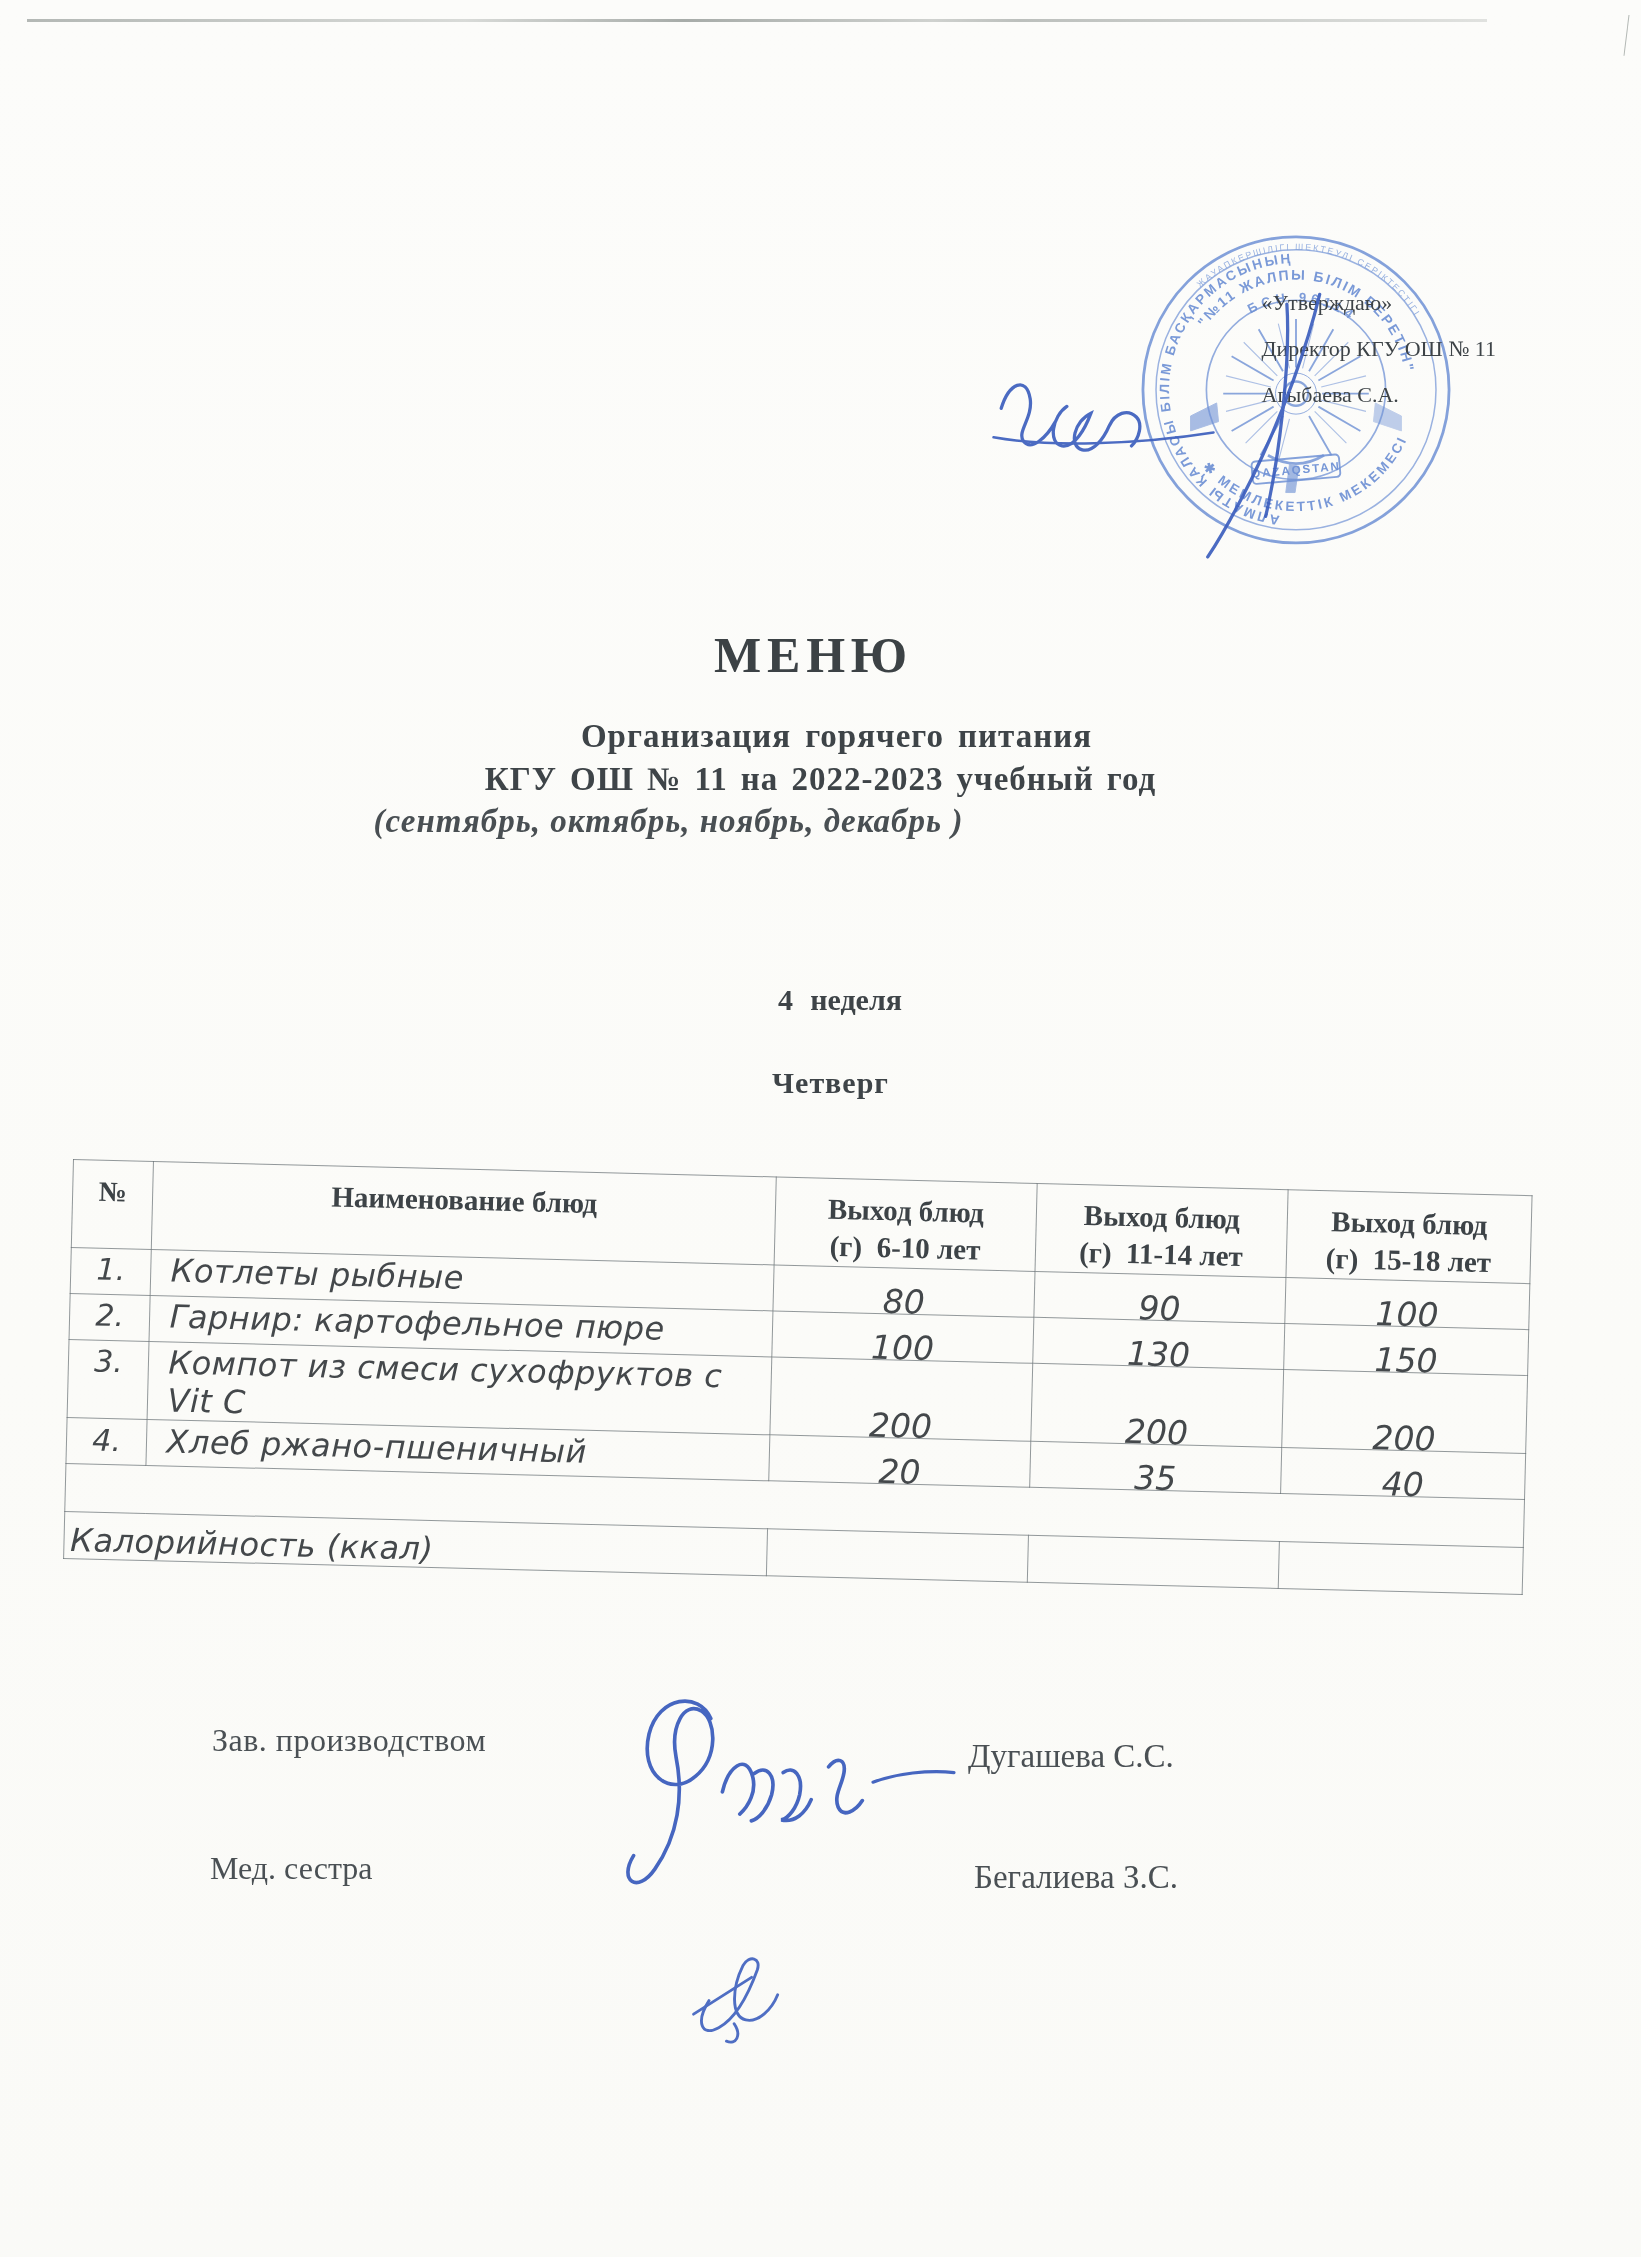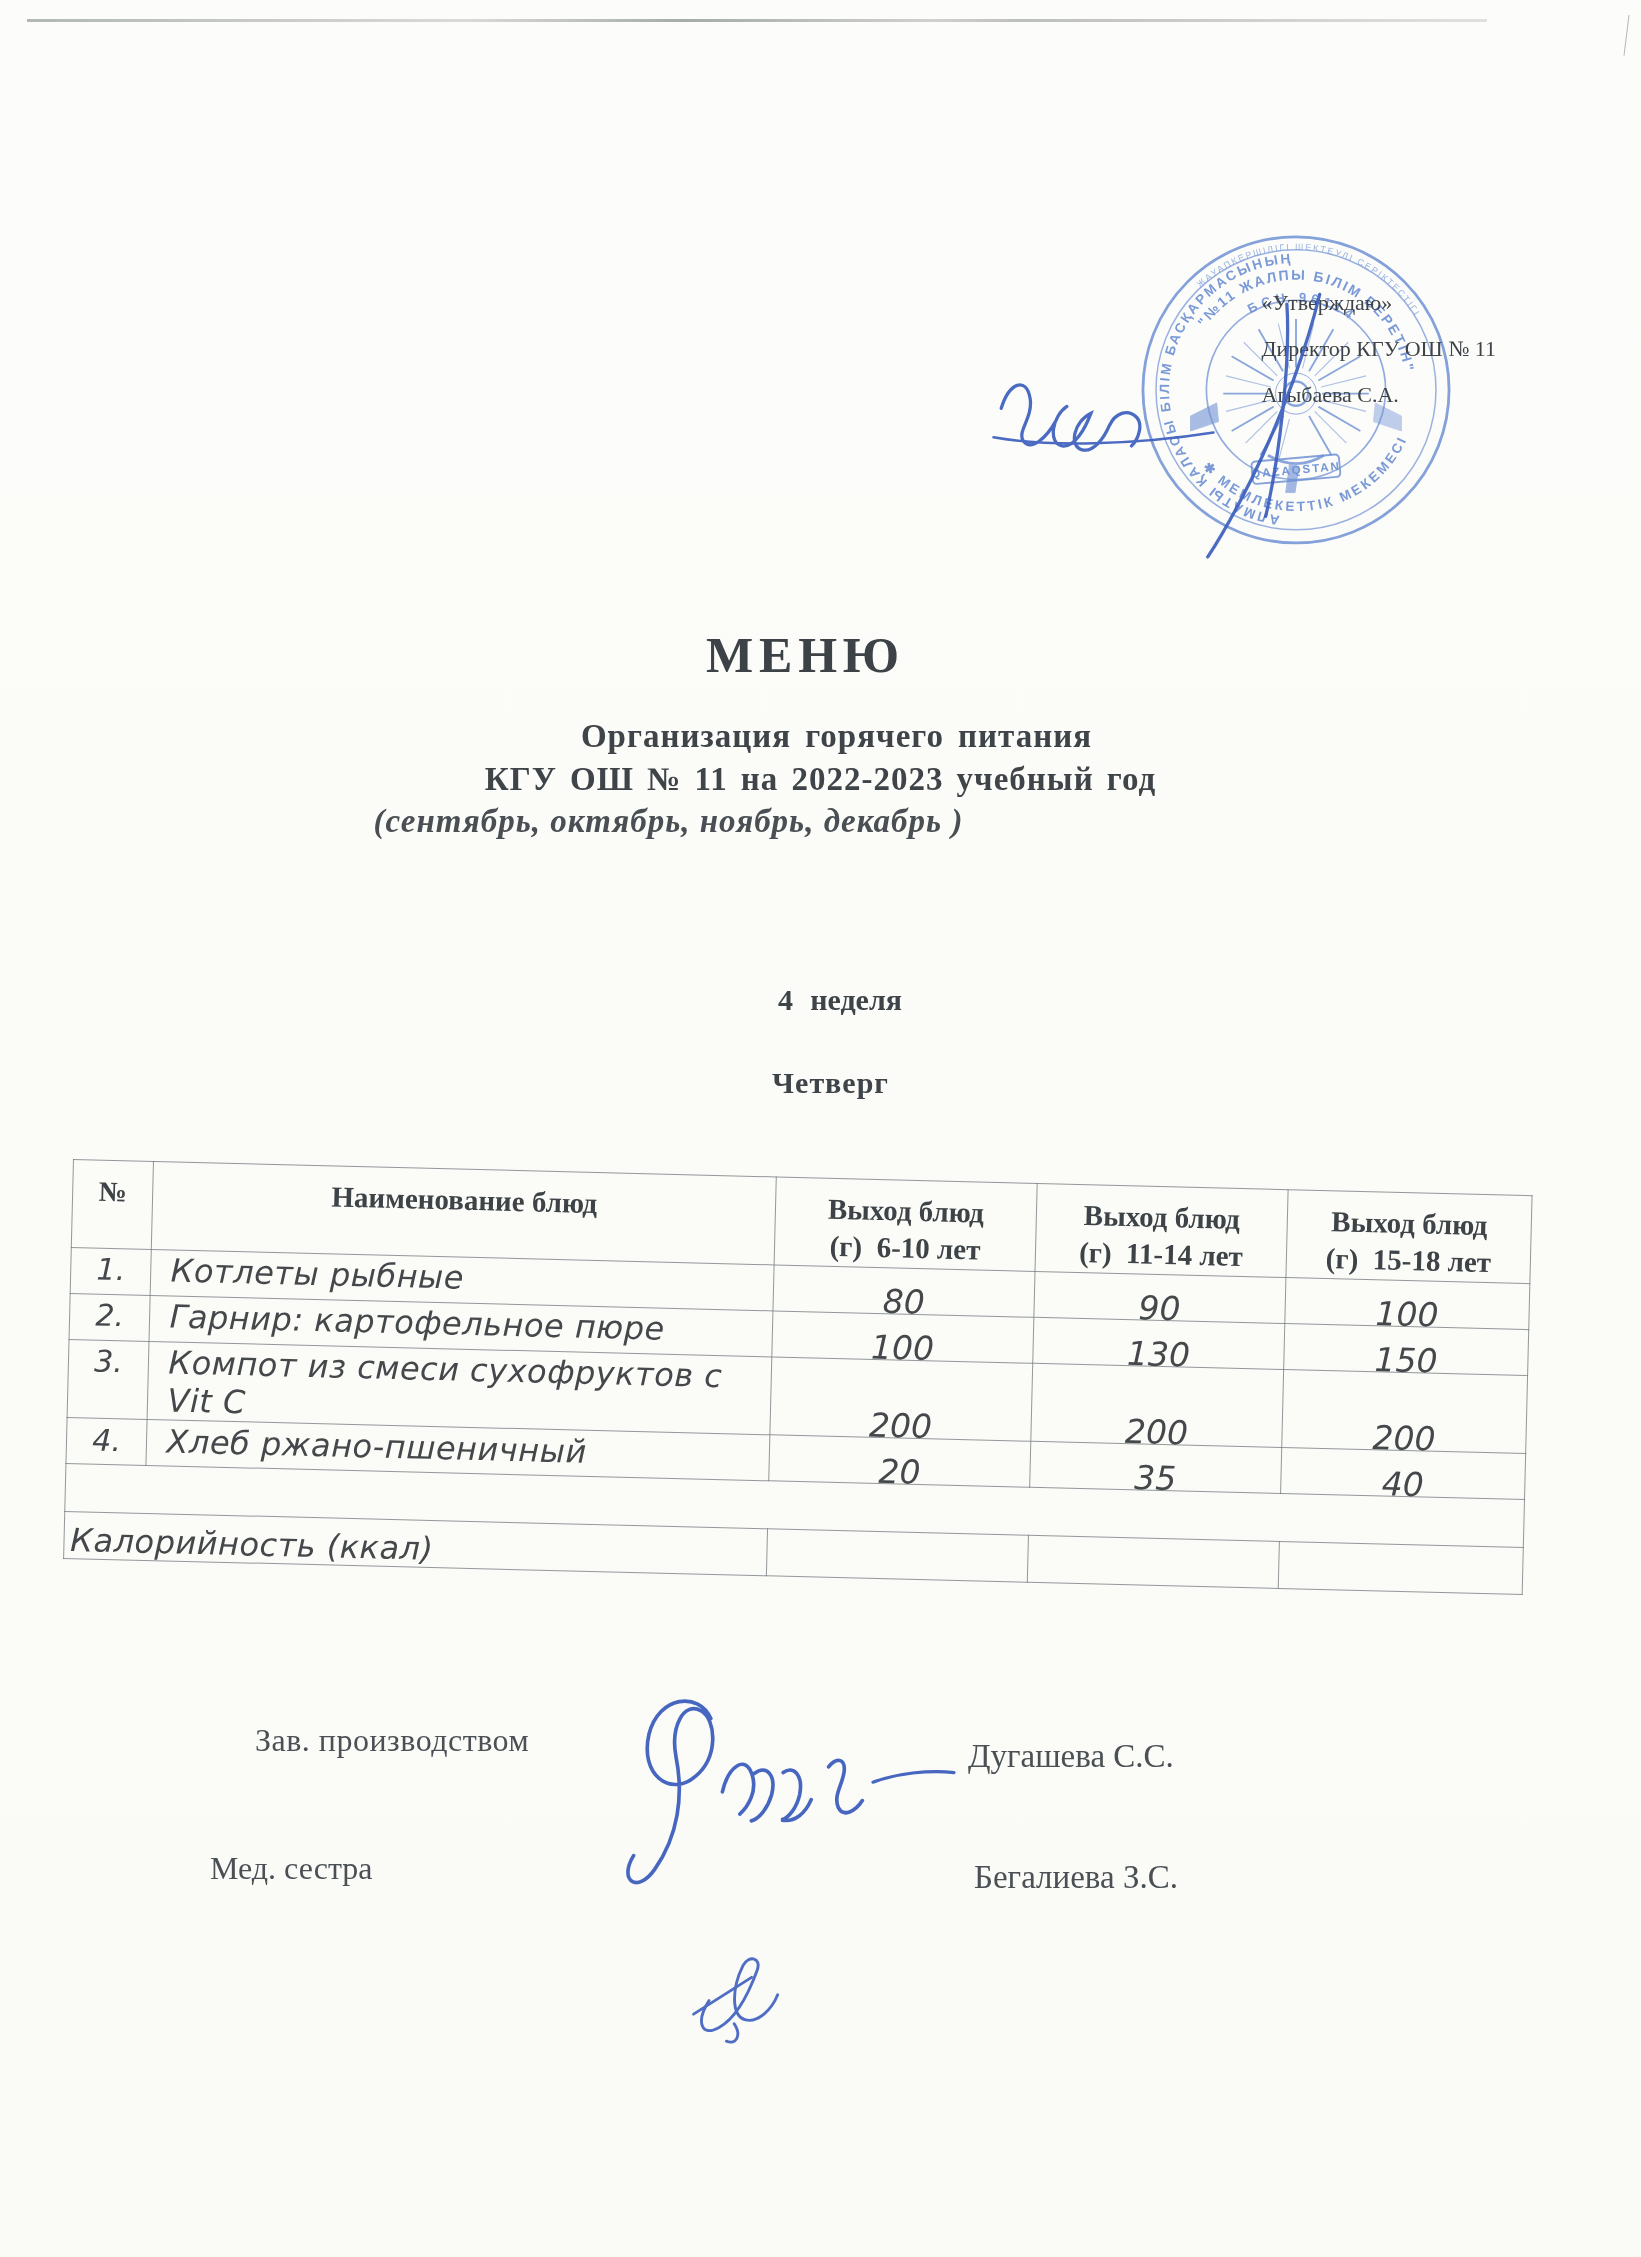--- a/index.html
+++ b/index.html
@@ -13,21 +13,21 @@
   .abs{position:absolute;}
   
   .scanline{left:27px;top:19.3px;width:1460px;height:2.9px;
     background:linear-gradient(90deg,rgba(120,128,124,.55) 0%,rgba(150,156,152,.35) 30%,rgba(110,118,114,.6) 45%,rgba(140,146,142,.4) 62%,rgba(125,132,128,.5) 68%,rgba(160,165,161,.3) 100%);}
   .corner-mark{left:1626px;top:15.4px;width:1.9px;height:41px;border-left:1.9px solid rgba(130,138,134,.6);transform:rotate(7deg);}
   
   .approval{right:145px;top:280px;font-size:22px;line-height:46px;color:#3d4347;}
   
   .stamp{left:1128px;top:220px;width:336px;height:336px;opacity:.88;}
   
-  .menu-title{left:0;top:626px;width:1611px;text-align:center;font-size:50px;font-weight:bold;letter-spacing:5.8px;color:#3c4245;}
+  .menu-title{left:8px;top:626px;width:1611px;text-align:center;font-size:50px;font-weight:bold;letter-spacing:5.8px;color:#3c4245;}
   .sub1{left:0;top:718px;width:1641px;text-align:center;font-size:33px;font-weight:bold;letter-spacing:1px;word-spacing:4.8px;color:#3e4448;padding-left:16px;}
   .sub2{left:0;top:761px;width:1641px;text-align:center;font-size:33px;font-weight:bold;letter-spacing:1px;word-spacing:3.9px;color:#3e4448;}
   .sub3{left:0;top:803px;width:1337px;text-align:center;font-size:33px;font-weight:bold;font-style:italic;letter-spacing:1px;color:#494f53;}
   .week{left:0;top:983px;width:1680px;text-align:center;font-size:30px;font-weight:bold;word-spacing:9.7px;color:#3e4448;}
   .day{left:0;top:1066px;width:1661px;text-align:center;font-size:30px;font-weight:bold;letter-spacing:1px;color:#3e4448;}
   
   .tblwrap{left:73px;top:1159px;width:1460px;transform:rotate(1.42deg);transform-origin:0 0;}
   table.menu{border-collapse:collapse;width:1460px;table-layout:fixed;}
   table.menu td,table.menu th{border:1px solid rgba(105,113,118,.72);margin:0;overflow:visible;}
   table.menu th{font-size:29px;font-weight:bold;color:#3d4347;vertical-align:top;padding-top:11.6px;line-height:37px;font-family:"Liberation Serif",serif;}
@@ -35,21 +35,21 @@
   td.rownum{font-size:30px;text-align:center;vertical-align:top;padding-top:3.9px;}
   td.dish{font-size:32px;vertical-align:top;padding:1.9px 0 0 19.3px;letter-spacing:0.5px;}
   td.val{font-size:33px;text-align:center;vertical-align:bottom;}
   td.val span{display:inline-block;transform:translateY(8.7px);}
   tr.hrow th.c1{font-size:28px;}
   .hsub{white-space:pre-wrap;}
   td.spacer{height:45px;}
   td.kcal{font-size:32px;vertical-align:bottom;padding:0 0 1.9px 5.8px;letter-spacing:0.5px;}
   td.kcal span{display:inline-block;transform:translateY(1.9px);}
   
-  .sigrole1{left:212px;top:1722px;font-size:32px;color:#4a5054;letter-spacing:0.5px;margin-left:43px;}
+  .sigrole1{left:212px;top:1722px;font-size:32px;color:#4a5054;letter-spacing:0.5px;}
   .signame1{left:968px;top:1738px;font-size:33px;color:#4a5054;}
   .sigrole2{left:210px;top:1850px;font-size:32px;color:#4a5054;}
   .signame2{left:966px;top:1859px;font-size:33px;color:#4a5054;margin-left:8px;}
   .sig-big{left:614px;top:1678px;}
   .sig-small{left:676px;top:1931px;}
   .dirsig{left:980px;top:275px;}
 </style>
 </head>
 <body>
 

